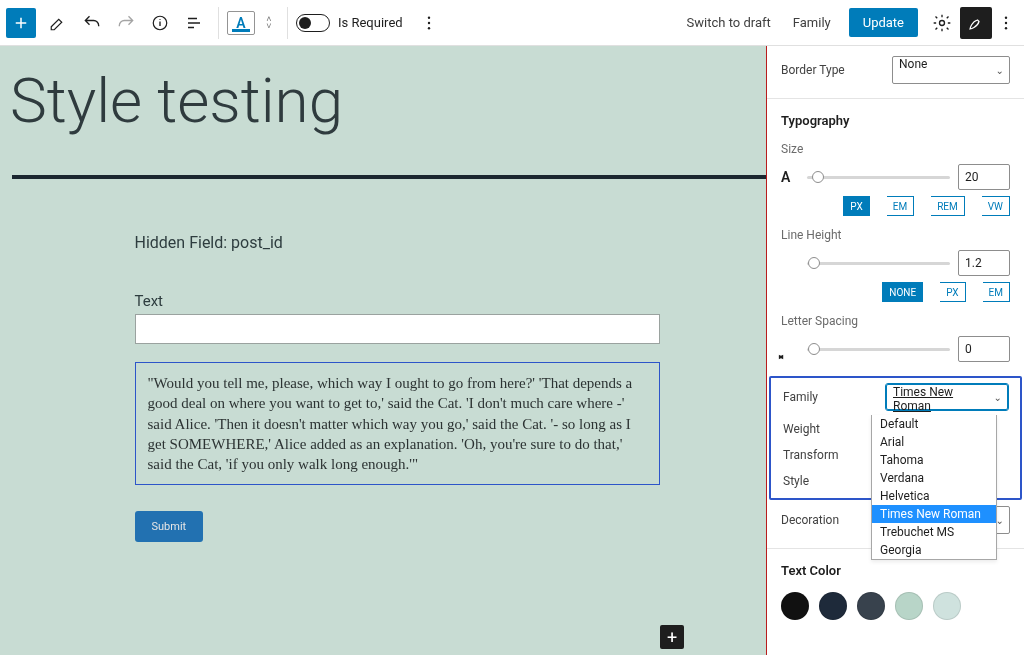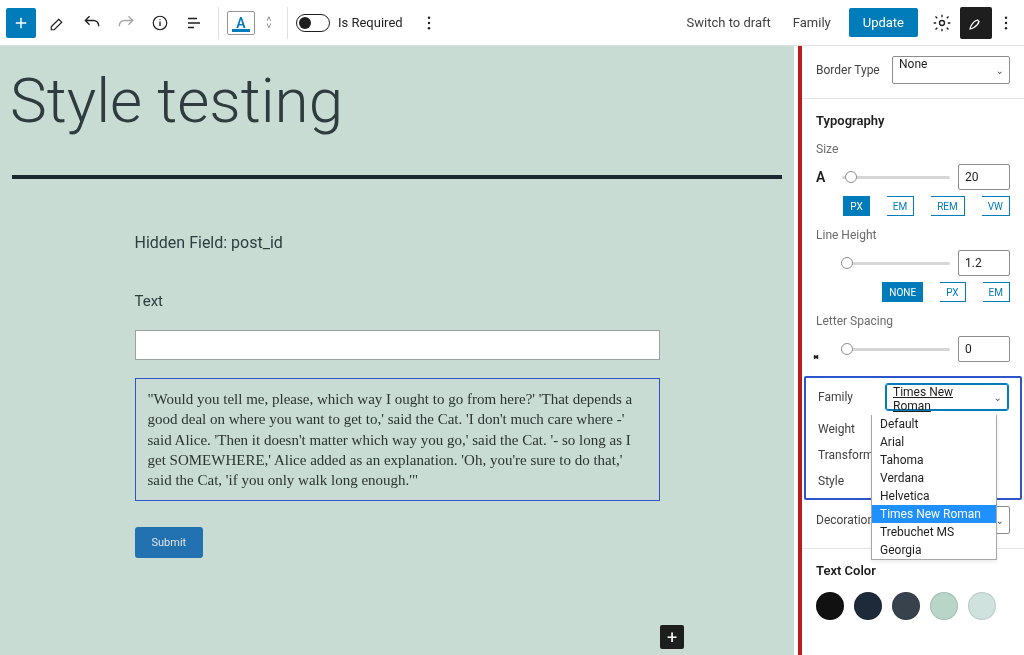--- a/index.html
+++ b/index.html
@@ -135,21 +135,21 @@
     width:525px;
   }
   .hidden-field {
     font-size:16px;
     color:#2e3d3f;
     margin-bottom:40px;
   }
   .text-label {
     font-size:15px;
     color:#2e3d3f;
-    margin-bottom:20px;
+    margin-bottom:4px;
   }
   .text-input {
     width:100%;
     height:30px;
     background:#fff;
     border:1px solid #9aa29f;
     margin-bottom:18px;
   }
   .selected-block {
     border:1.5px solid #2d55c9;
@@ -180,22 +180,22 @@
     color:#fff;
     display:flex;align-items:center;justify-content:center;
     font-size:18px;
     border-radius:2px;
   }
 
   
   .sidebar {
     position:absolute;
     top:46px; right:0; bottom:0;
-    width:226px;
-    border-left:4px solid #b91c1c;
+    width:258px;
+    border-left:1px solid #b91c1c;
     background:#fff;
     overflow:visible;
     padding:10px 14px 20px 14px;
     font-size:12px;
   }
   .sb-row {
     display:flex;
     align-items:center;
     justify-content:space-between;
     margin-bottom:10px;

